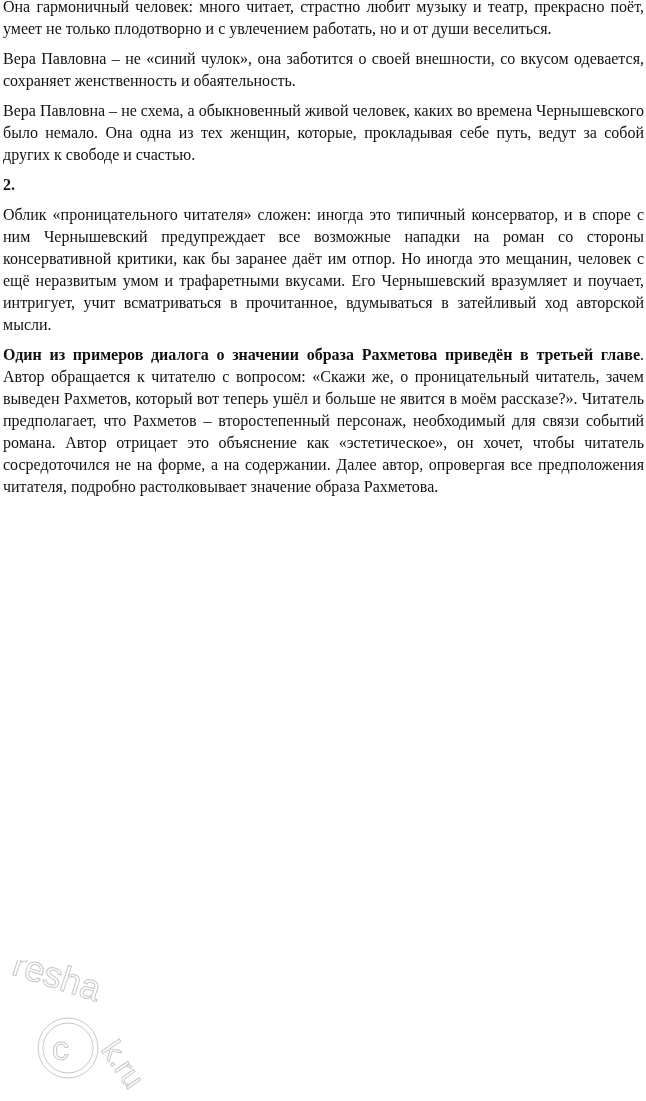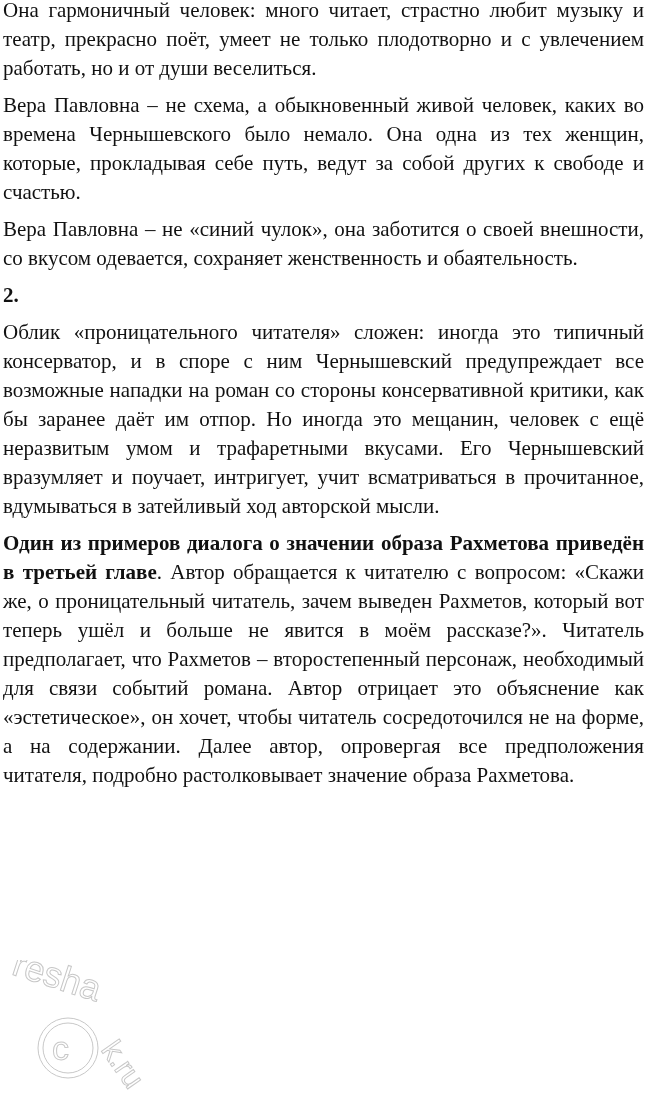--- a/index.html
+++ b/index.html
@@ -1,45 +1,45 @@
 <!DOCTYPE html>
 <html><head>
 <meta charset="utf-8">
 <style>
   html, body { margin: 0; padding: 0; background: #ffffff; }
   body { width: 646px; height: 1101px; overflow: hidden; position: relative; }
   .doc {
     position: absolute; left: 3px; top: 0; width: 641px;
     font-family: "Liberation Serif", serif;
-    font-size: 21px;
-    line-height: 29px;
+    font-size: 16px;
+    line-height: 22px;
     color: #111111;
     text-align: justify;
   }
   .doc p { margin: 0 0 8px 0; }
   .doc p.first { margin-top: -4px; }
   .doc b { font-weight: bold; }
   .num { font-weight: bold; }
   .wm {
     position: absolute; left: 0; top: 960px; width: 180px; height: 141px;
     pointer-events: none; opacity: 0.55;
   }
 </style>
 </head>
 <body>
 
 <div class="doc">
   <p class="first">
     <span>Она гармоничный человек: много читает, страстно любит музыку и театр, прекрасно поёт, умеет не только плодотворно и с увлечением работать, но и от души веселиться.</span>
   </p>
   <p>
-    <span>Вера Павловна – не схема, а обыкновенный живой человек, каких во времена Чернышевского было немало. Она одна из тех женщин, которые, прокладывая себе путь, ведут за собой других к свободе и счастью.</span>
+    <span>Вера Павловна – не «синий чулок», она заботится о своей внешности, со вкусом одевается, сохраняет женственность и обаятельность.</span>
   </p>
   <p>
-    <span>Вера Павловна – не «синий чулок», она заботится о своей внешности, со вкусом одевается, сохраняет женственность и обаятельность.</span>
+    <span>Вера Павловна – не схема, а обыкновенный живой человек, каких во времена Чернышевского было немало. Она одна из тех женщин, которые, прокладывая себе путь, ведут за собой других к свободе и счастью.</span>
   </p>
   <p>
     <b class="num">2.</b>
   </p>
   <p>
     <span>Облик «проницательного читателя» сложен: иногда это типичный консерватор, и в споре с ним Чернышевский предупреждает все возможные нападки на роман со стороны консервативной критики, как бы заранее даёт им отпор. Но иногда это мещанин, человек с ещё неразвитым умом и трафаретными вкусами. Его Чернышевский вразумляет и поучает, интригует, учит всматриваться в прочитанное, вдумываться в затейливый ход авторской мысли.</span>
   </p>
   <p>
     <b>Один из примеров диалога о значении образа Рахметова приведён в третьей главе</b><span>. Автор обращается к читателю с вопросом: «Скажи же, о проницательный читатель, зачем выведен Рахметов, который вот теперь ушёл и больше не явится в моём рассказе?». Читатель предполагает, что Рахметов – второстепенный персонаж, необходимый для связи событий романа. Автор отрицает это объяснение как «эстетическое», он хочет, чтобы читатель сосредоточился не на форме, а на содержании. Далее автор, опровергая все предположения читателя, подробно растолковывает значение образа Рахметова.</span>
   </p>

